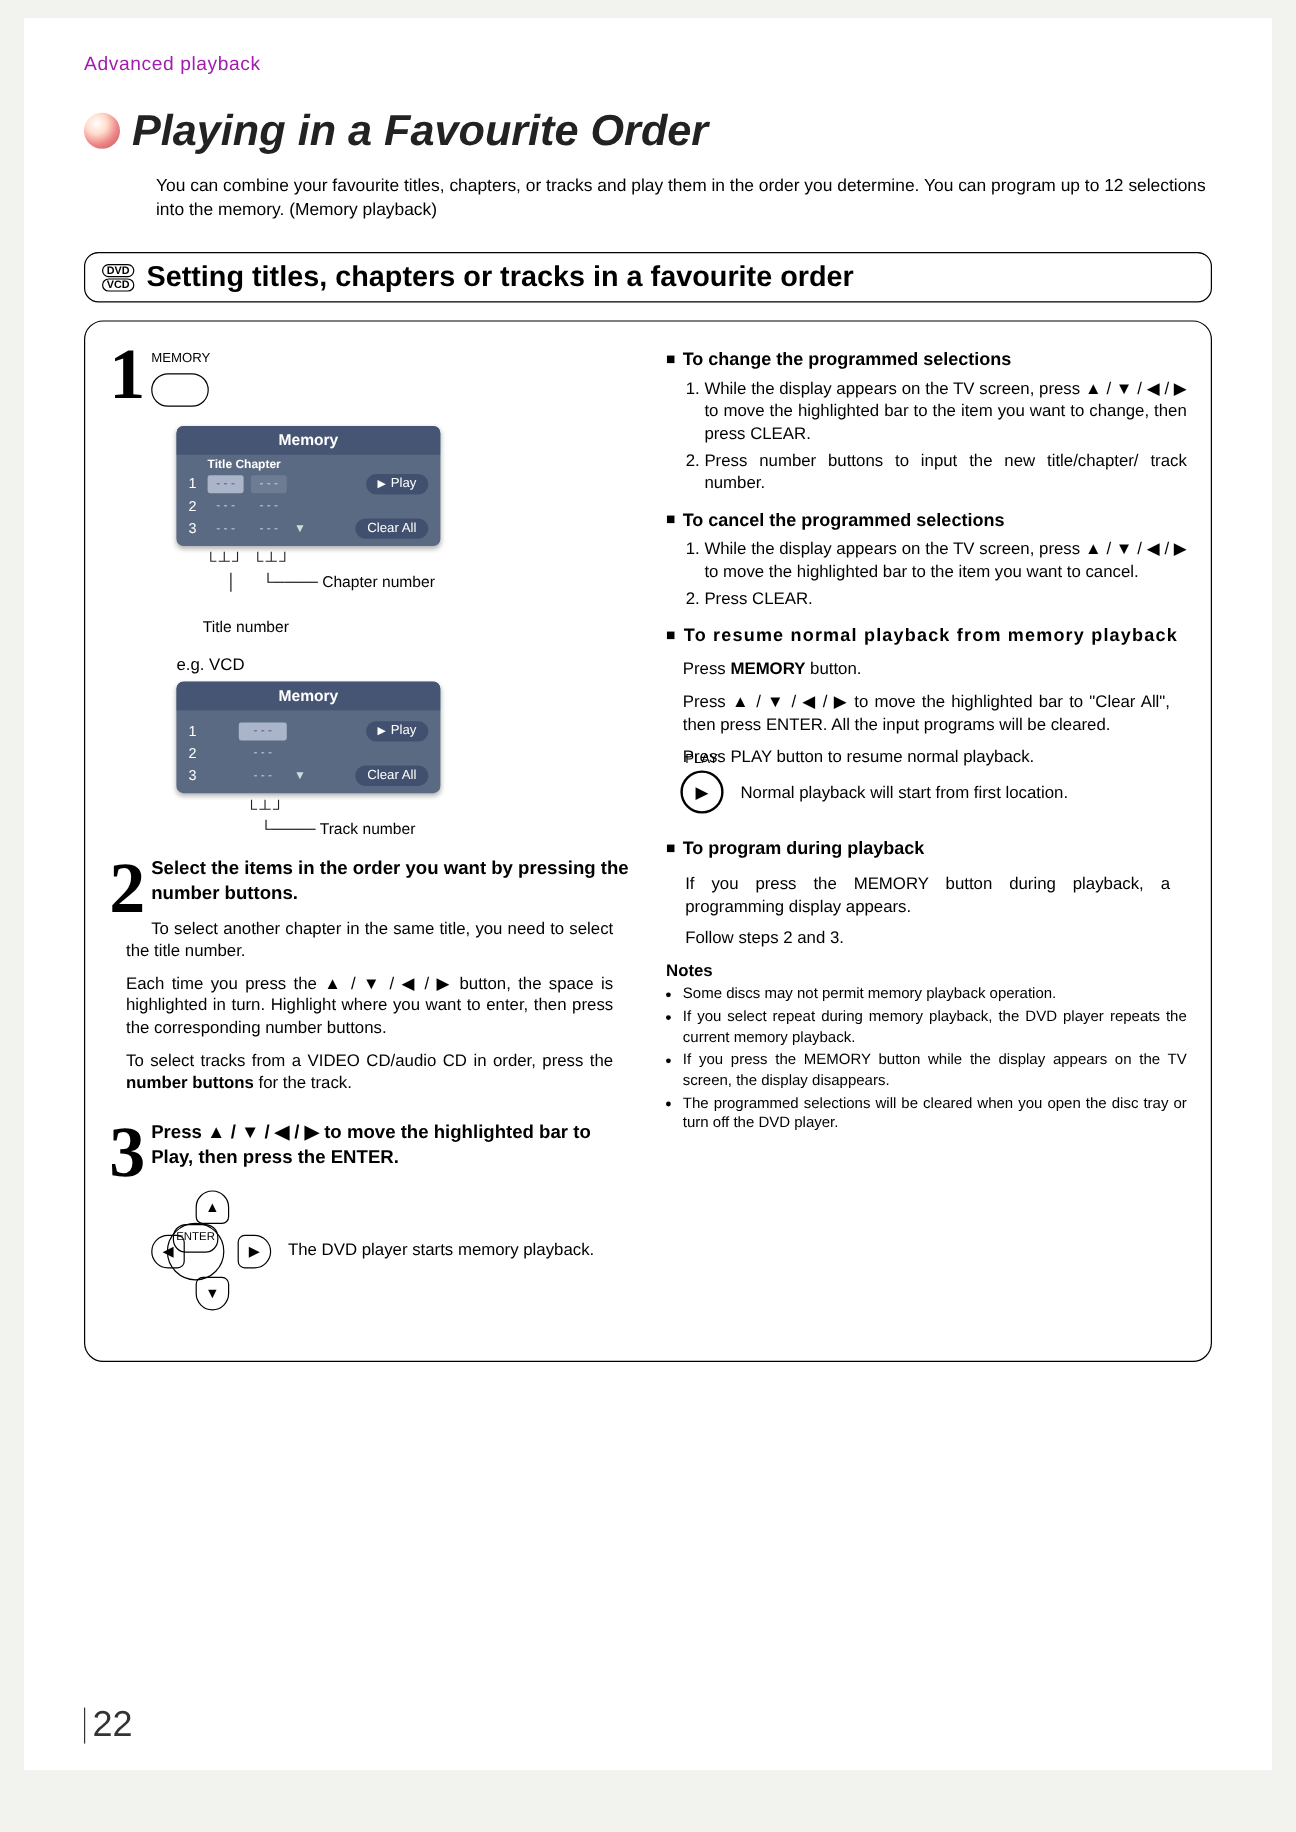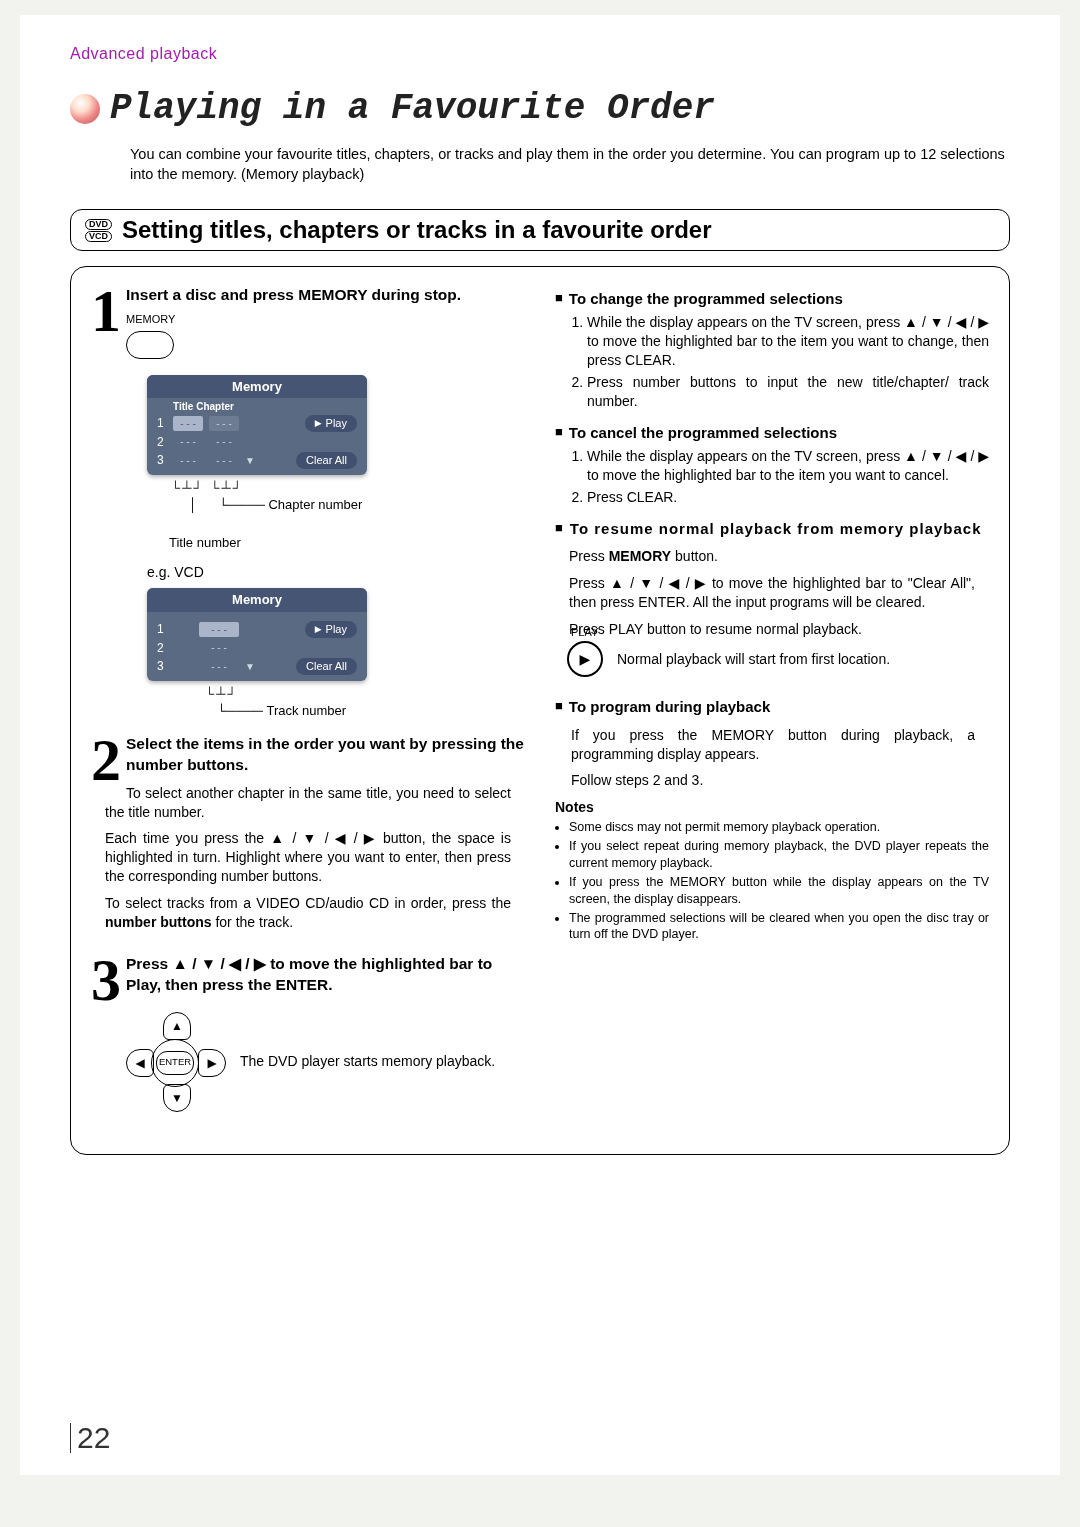--- a/index.html
+++ b/index.html
@@ -30,21 +30,21 @@
     gap: 10px;
     margin-bottom: 10px;
   }
   .sphere {
     width: 30px;
     height: 30px;
     border-radius: 50%;
     background: radial-gradient(circle at 35% 30%, #fff 0%, #fdc 30%, #e88 60%, #b55 100%);
   }
   h1.title {
-    font-family: Liberation Mono, monospace;
+    font-family: Liberation Sans, sans-serif;
     font-style: italic;
     font-weight: bold;
     font-size: 36px;
     margin: 0;
     color: #222;
   }
   .intro {
     font-size: 14.5px;
     margin: 16px 0 25px 60px;
     line-height: 1.35;
@@ -149,22 +149,22 @@
     width:100px; height:100px; position:relative; margin:10px 0;
   }
   .dpad .dir {
     position:absolute; width:26px; height:26px; border:1.5px solid #000; display:flex; align-items:center; justify-content:center; font-size:12px; background:#fff;
   }
   .dpad .up{ top:0; left:37px; border-radius:50% 50% 6px 6px;}
   .dpad .down{ bottom:0; left:37px; border-radius:6px 6px 50% 50%;}
   .dpad .left{ left:0; top:37px; border-radius:50% 6px 6px 50%;}
   .dpad .right-arrow{ right:0; top:37px; border-radius:6px 50% 50% 6px;}
   .dpad .center{
-    position:absolute; left:25px; top:27px; width:46px; height:46px;
-    border:1.5px solid #000; border-radius:50%; display:flex; align-items:center; justify-content:center;
+    position:absolute; left:13px; top:27px; width:46px; height:46px;
+    border:1.5px solid #000; border-radius:50%; display:flex; align-items:flex-start; justify-content:center;
     font-size:10px; font-weight:normal;
   }
   .dpad .center .inner{
     width:36px; height:22px; border:1px solid #000; border-radius:11px;
     display:flex; align-items:center; justify-content:center; font-size:9.5px;
   }
   .page-number {
     position: absolute;
     bottom: 22px;
     left: 50px;
@@ -200,21 +200,20 @@
     </div>
     <h2>Setting titles, chapters or tracks in a favourite order</h2>
   </div>
 
   <div class="content-box">
 
     <div class="col left">
 
       <div class="step-block">
         <span class="stepnum">1</span>
-        <div class="step-head">Insert a disc and press MEMORY during stop.</div>
 
         <div class="flex-row" style="margin-top:6px;">
           <div style="text-align:center;">
             <div class="small-label">MEMORY</div>
             <div class="mem-btn"></div>
           </div>
         </div>
 
         <div class="osd-wrapper">
           <div class="osd">

